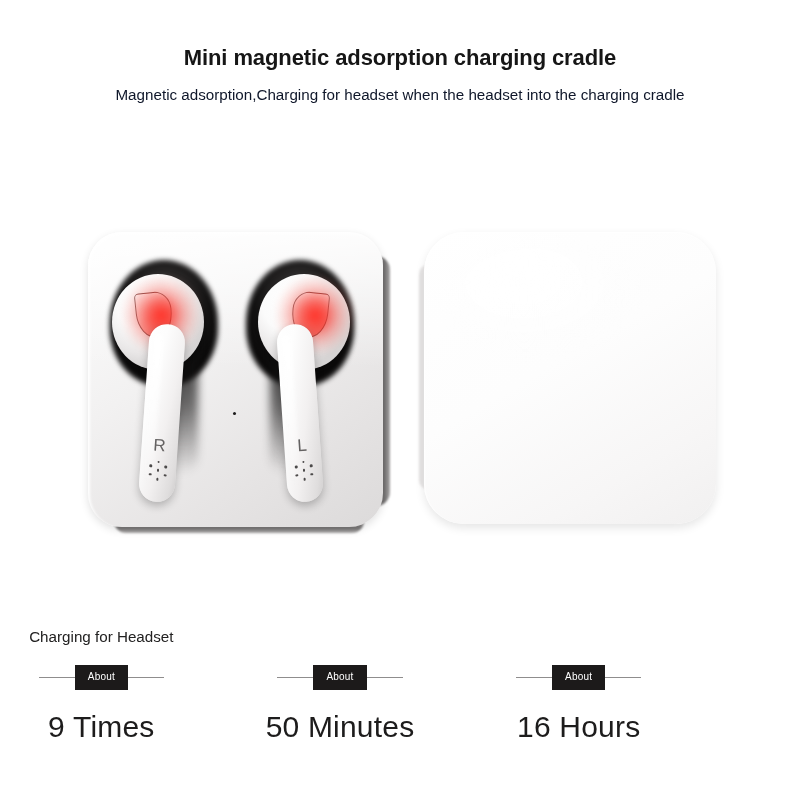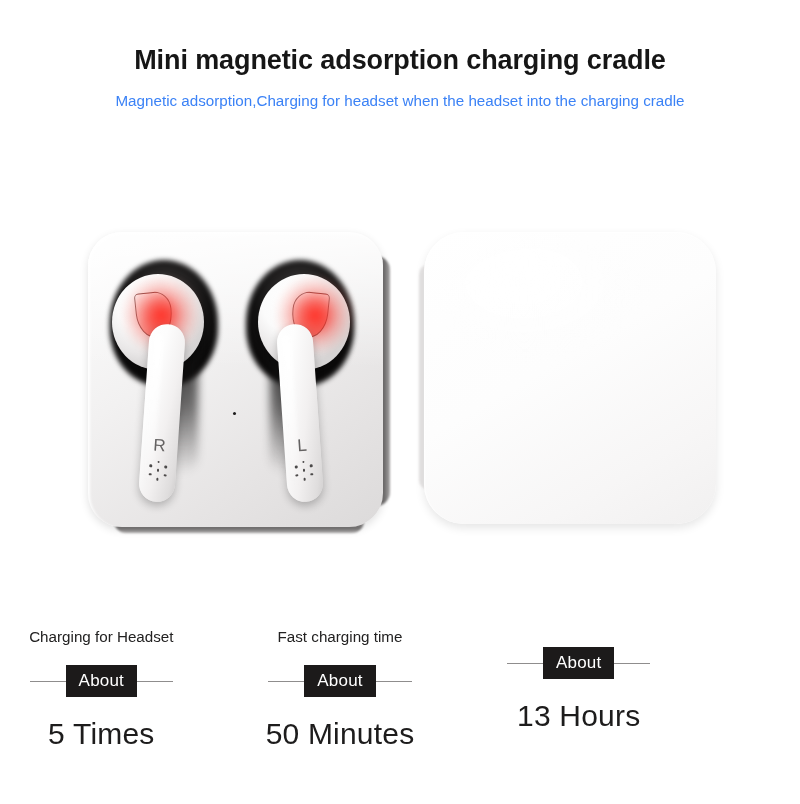--- a/index.html
+++ b/index.html
@@ -23,32 +23,32 @@
 
   
   .header {
     position: absolute;
     left: 0;
     top: 44px;
     width: 800px;
     text-align: center;
   }
   .title {
-    font-size: 27px;
+    font-size: 22px;
     font-weight: bold;
     color: #161616;
     letter-spacing: -0.1px;
     line-height: 1.25;
     margin: 0;
   }
   .subtitle {
     margin: 12px 0 0 0;
     font-size: 15.2px;
     font-weight: normal;
-    color: #3b82f6;
+    color: #0f172a;
     line-height: 1.45;
   }
   .subtitle .sub-line {
     display: block;
   }
 
   
   .product-area {
     position: absolute;
     left: 0;
@@ -320,20 +320,21 @@
 
   
   .features {
     position: absolute;
     left: 0;
     top: 628px;
     width: 680px;
     display: flex;
     justify-content: center;
     gap: 36px;
+    align-items: flex-end;
   }
   .feature {
     width: 212px;
     text-align: center;
   }
   .feature-label {
     font-size: 15.2px;
     color: #222121;
     line-height: 1.2;
     white-space: nowrap;
@@ -345,21 +346,21 @@
     justify-content: center;
   }
   .divider-rule {
     height: 1px;
     width: 36px;
     background: #8f8d8d;
   }
   .about-badge {
     background: #1c1a1a;
     color: #ffffff;
-    font-size: 17px;
+    font-size: 10px;
     line-height: 1;
     padding: 7px 13px 8px 13px;
     letter-spacing: 0.2px;
   }
   .feature-value {
     margin-top: 20px;
     font-size: 30px;
     font-weight: 300;
     color: #1d1c1c;
     letter-spacing: 0.2px;
@@ -446,37 +447,36 @@
 
   <div class="features">
 
     <div class="feature">
       <div class="feature-label">Charging for Headset</div>
       <div class="feature-divider">
         <span class="divider-rule"></span>
         <span class="about-badge">About</span>
         <span class="divider-rule"></span>
       </div>
-      <div class="feature-value">5 Times</div>
+      <div class="feature-value">9 Times</div>
     </div>
 
     <div class="feature">
-      <div class="feature-label">Fast charging time</div>
       <div class="feature-divider">
         <span class="divider-rule"></span>
         <span class="about-badge">About</span>
         <span class="divider-rule"></span>
       </div>
       <div class="feature-value">50 Minutes</div>
     </div>
 
     <div class="feature">
       <div class="feature-divider">
         <span class="divider-rule"></span>
         <span class="about-badge">About</span>
         <span class="divider-rule"></span>
       </div>
-      <div class="feature-value">13 Hours</div>
+      <div class="feature-value">16 Hours</div>
     </div>
 
   </div>
 
 </div>
 
 </body></html>

